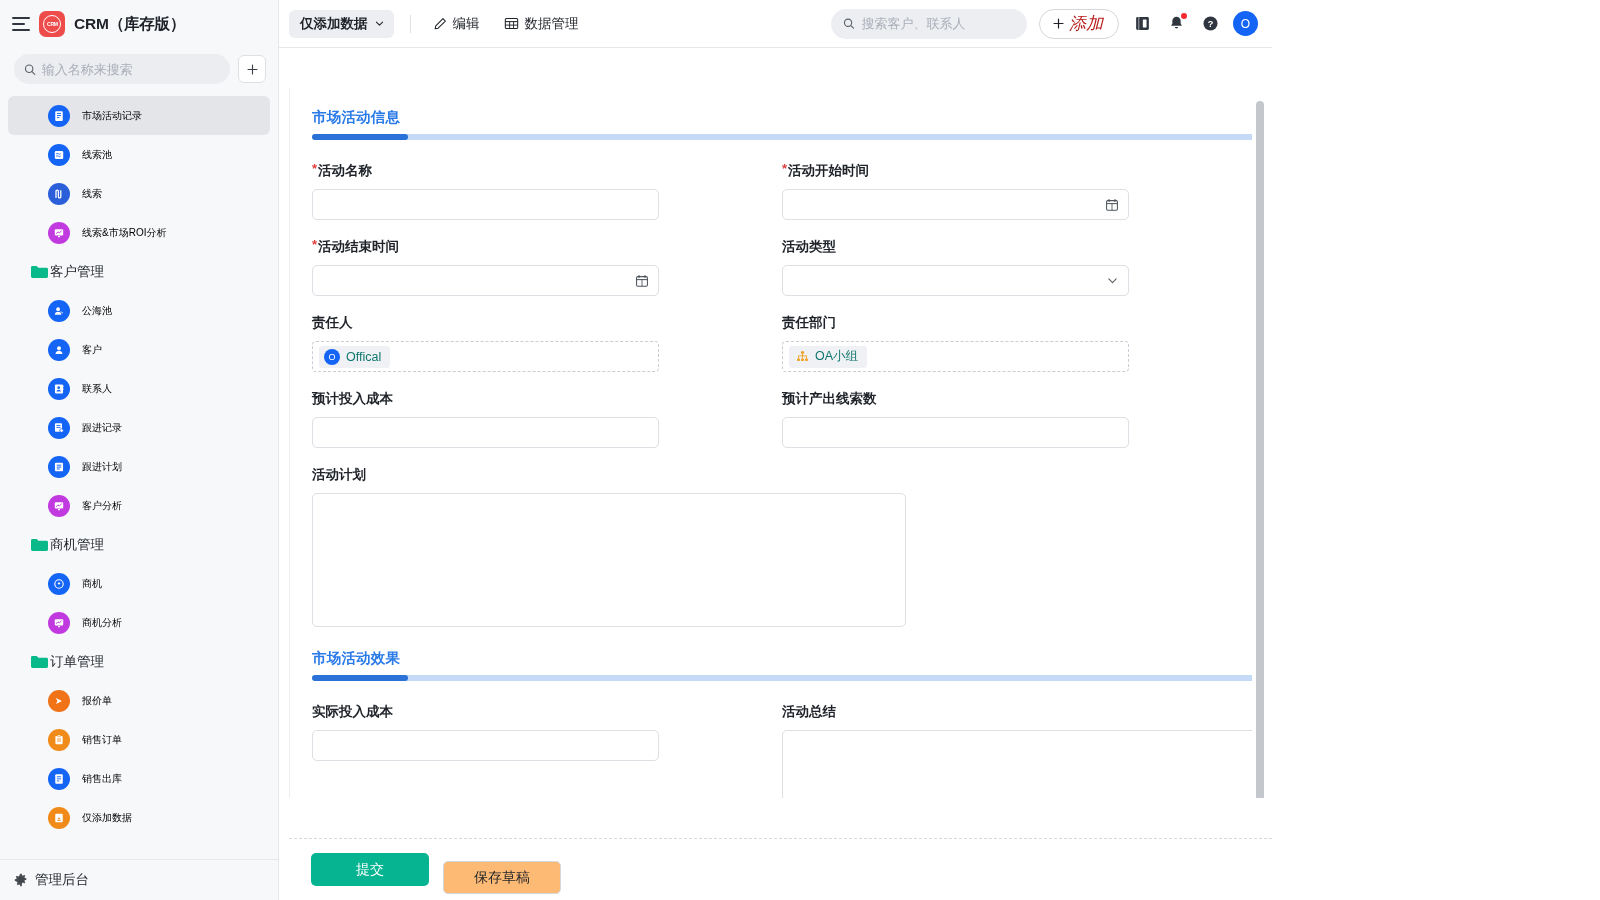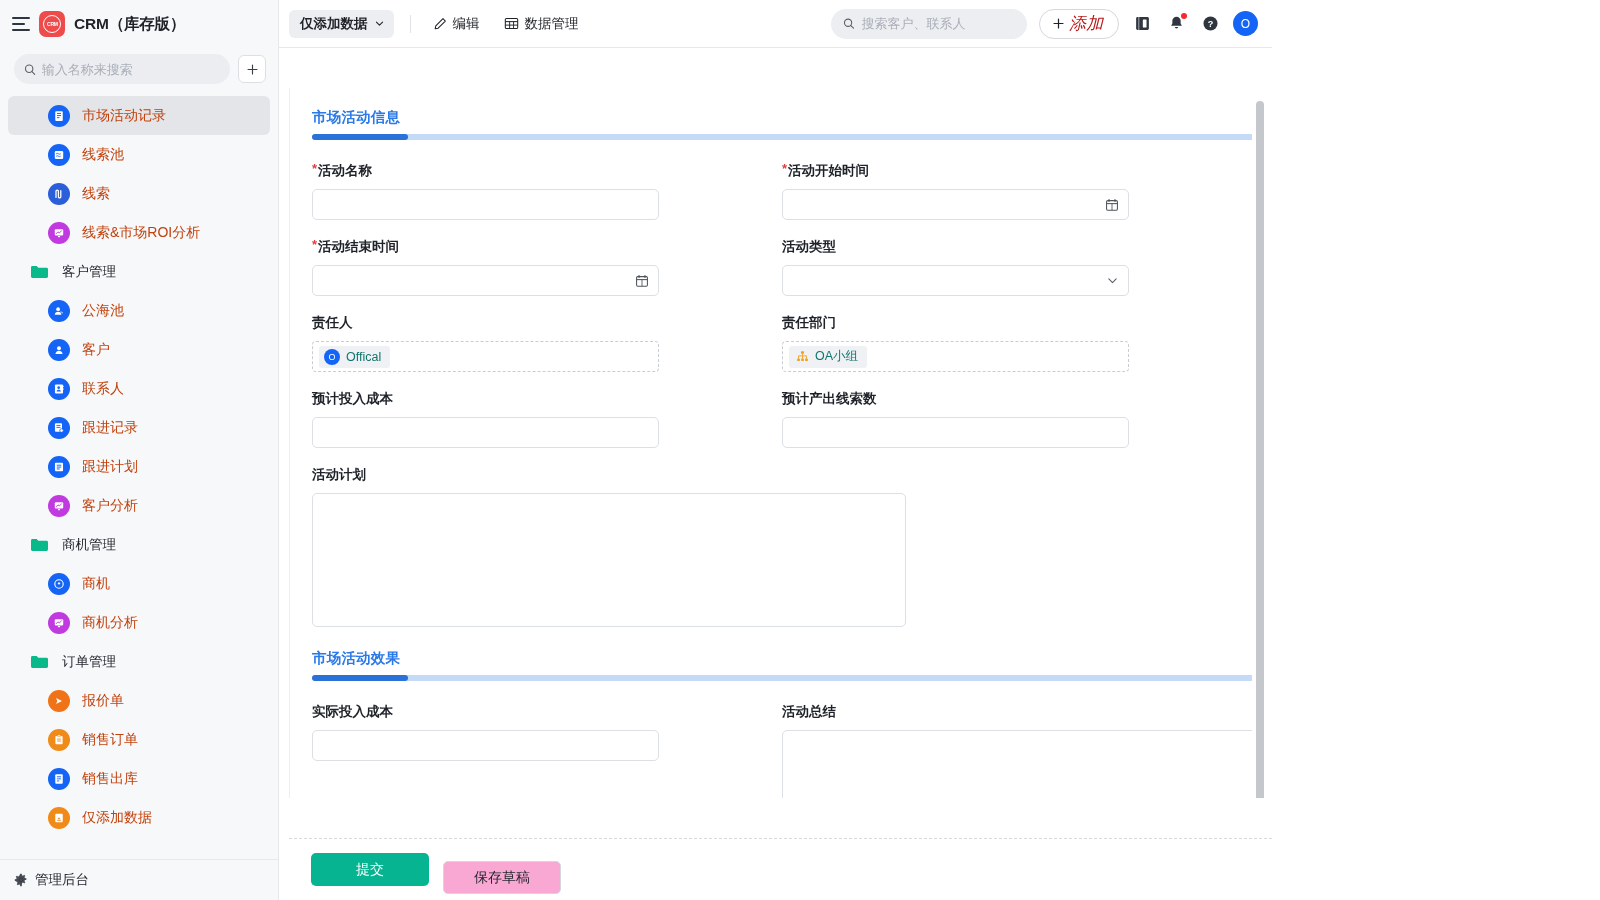--- a/index.html
+++ b/index.html
@@ -68,25 +68,25 @@
     height: 39px; display: flex; align-items: center; gap: 12px;
     padding-left: 40px; cursor: pointer; margin: 0 8px;
     border-radius: 6px;
   }
   .sb-item.active { background: #e3e5e9; }
   .sb-item .ico {
     width: 22px; height: 22px; border-radius: 50%;
     display: flex; align-items: center; justify-content: center;
     flex-shrink: 0; color: #fff; font-size: 11px;
   }
-  .sb-item .lbl { font-size: 14px; color: #c2410c; }
+  .sb-item .lbl { font-size: 10px; color: #000000; }
   .sb-item.active .lbl { font-weight: 500; }
 
   .sb-group {
-    height: 39px; display: flex; align-items: center; gap: 12px;
+    height: 39px; display: flex; align-items: center; 
     padding-left: 22px; margin: 0 8px; cursor: pointer;
   }
   .sb-group .folder { width: 20px; height: 16px; flex-shrink: 0; }
   .sb-group .lbl { font-size: 13.5px; color: #1f2329; font-weight: 500; }
 
   .sb-footer {
     height: 41px; border-top: 1px solid #e6e8eb;
     display: flex; align-items: center; gap: 7px; padding-left: 14px;
     flex-shrink: 0; cursor: pointer;
   }
@@ -207,21 +207,21 @@
     border-top: 1px dashed #d6d9dd;
     display: flex; align-items: center; gap: 14px; padding-left: 22px;
     margin-left: 10px;
   }
   .btn-primary {
     width: 118px; height: 33px; background: #06b491; color: #fff;
     border: none; border-radius: 5px; font-size: 14px; cursor: pointer;
     font-family: inherit;
   }
   .btn-ghost {
-    width: 118px; height: 33px; background: #f9a8d4; color: #1f2329;
+    width: 118px; height: 33px; background: #fdba74; color: #1f2329;
     border: 1px solid #d4d7dc; border-radius: 5px; font-size: 14px;
     cursor: pointer; font-family: inherit; margin-top: 16px;
   }
 </style>
 </head>
 <body>
 
 <div id="app">
 
   <div class="sidebar">

